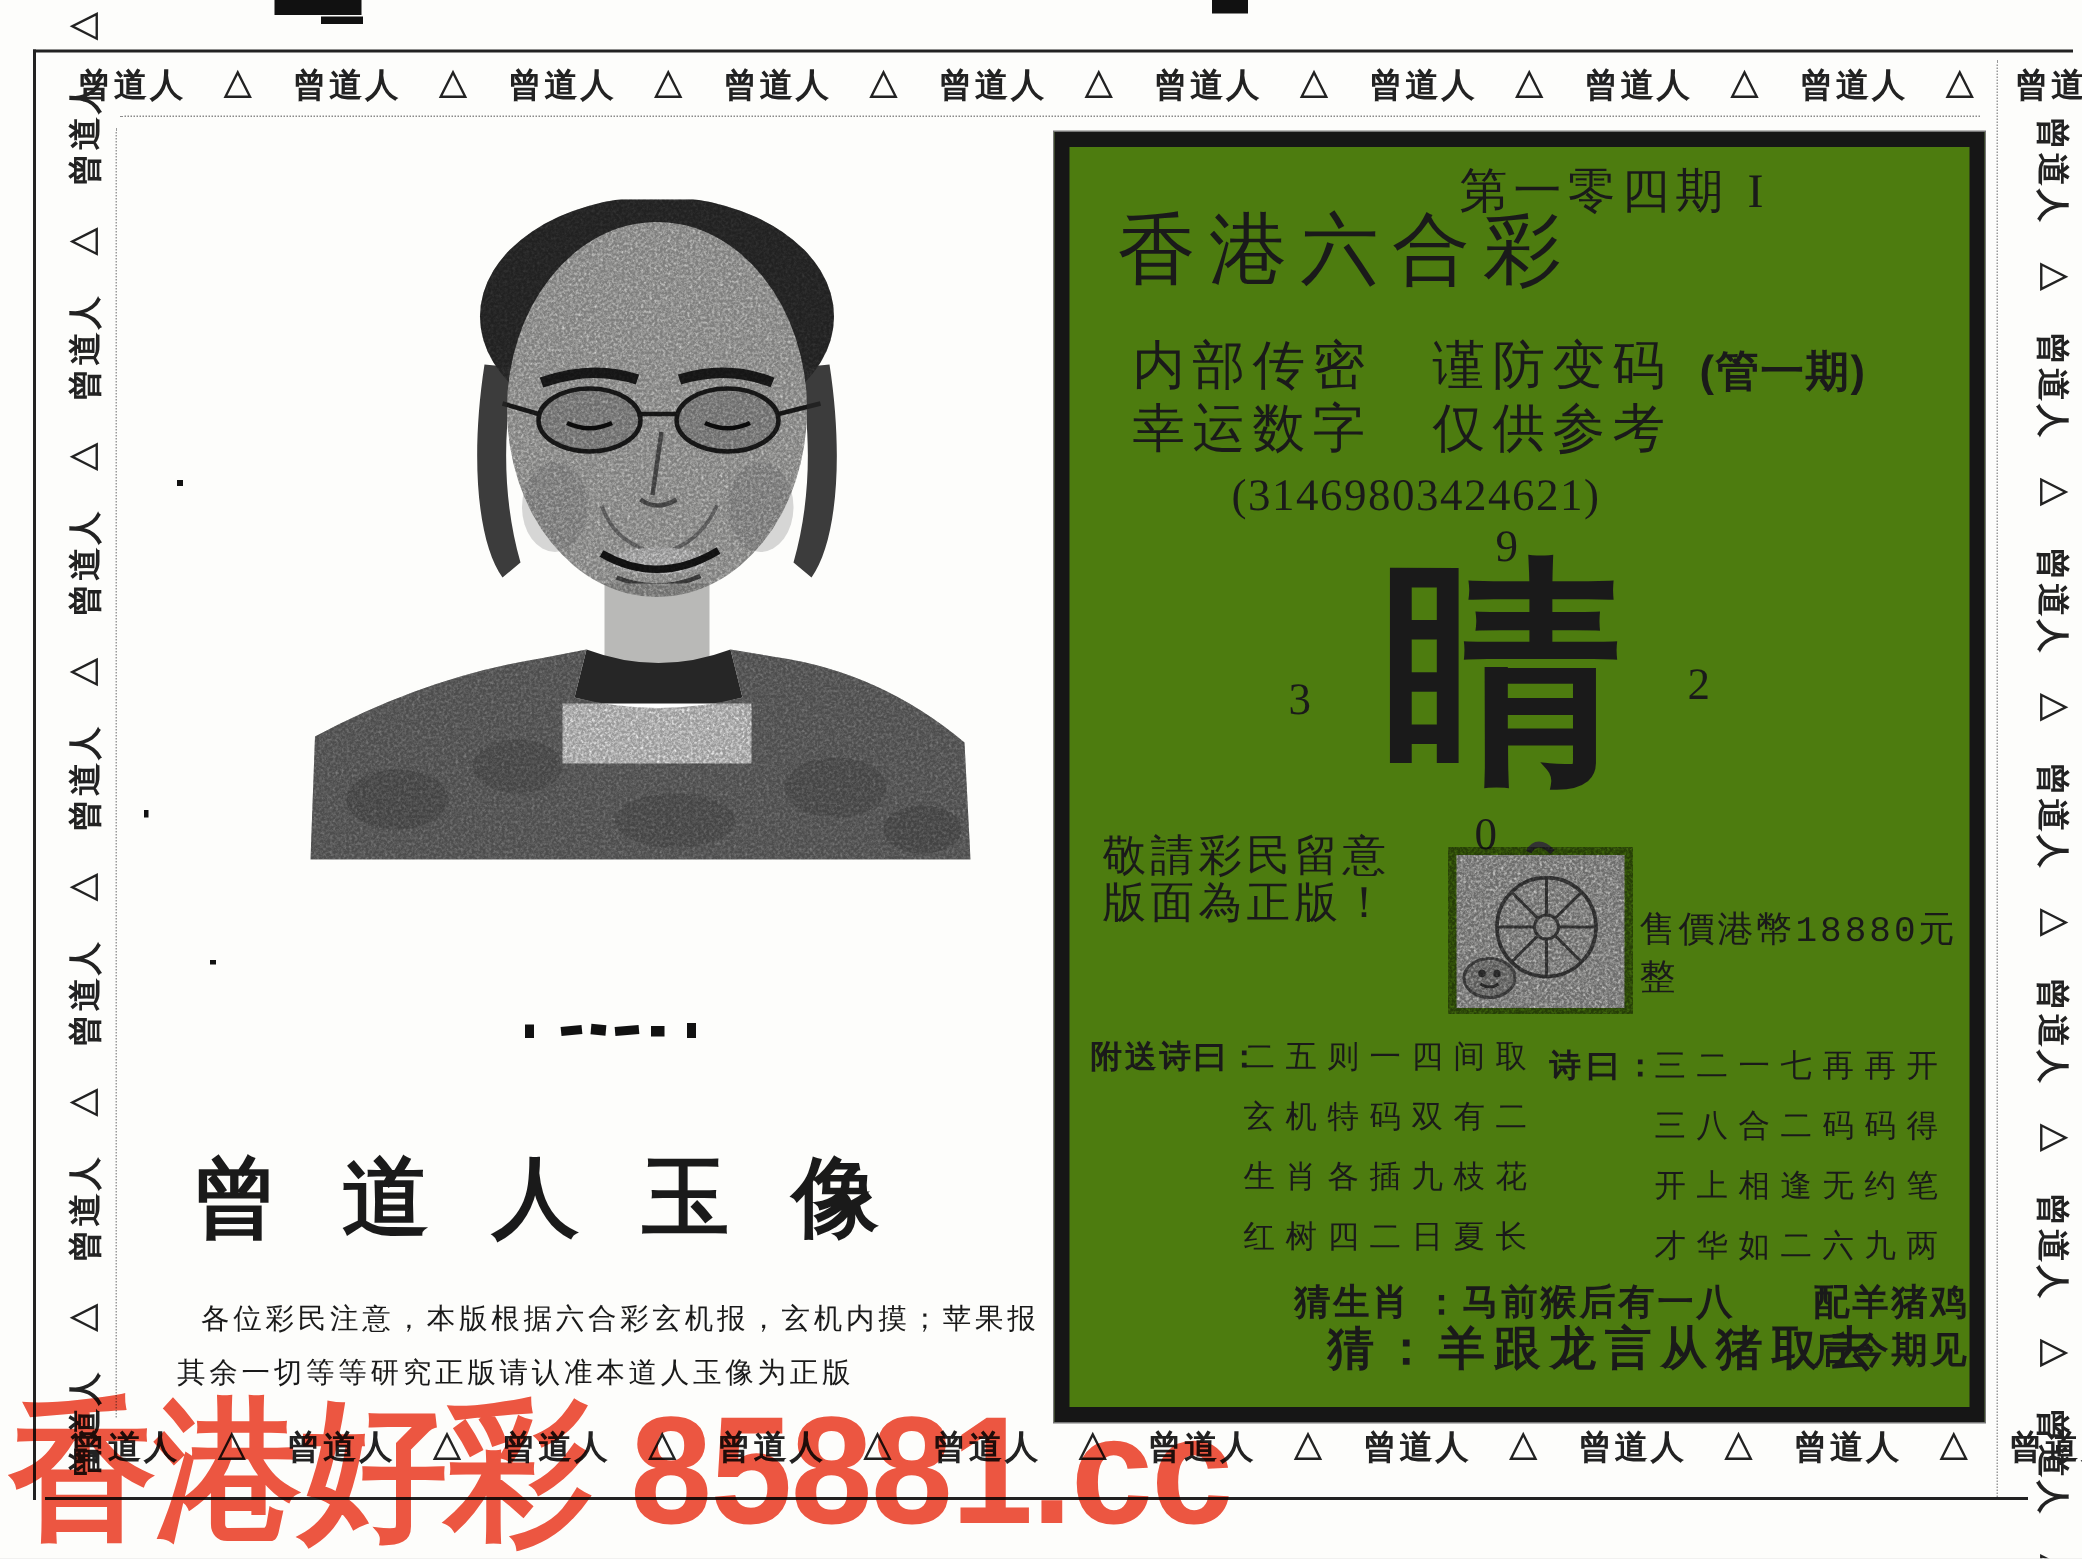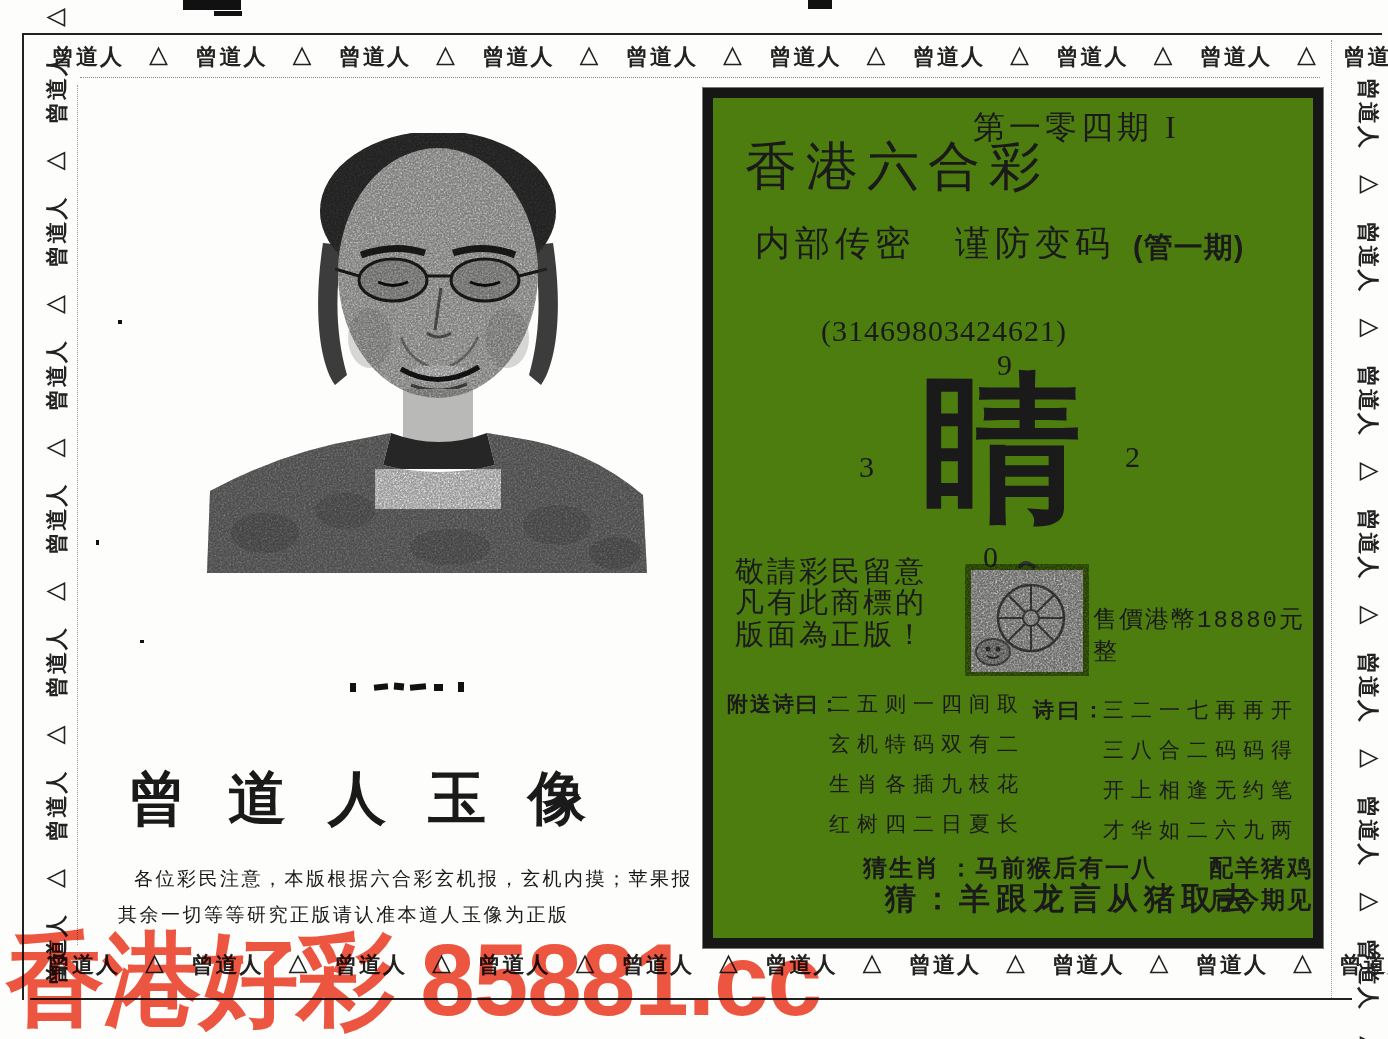--- a/index.html
+++ b/index.html
@@ -163,32 +163,32 @@
   </svg>
 
   <div id="title">曾道人玉像</div>
   <div class="note" id="note1">各位彩民注意，本版根据六合彩玄机报，玄机内摸；苹果报</div>
   <div class="note" id="note2">其余一切等等研究正版请认准本道人玉像为正版</div>
 
   <div id="right-panel">
     <div class="abs brand">香港六合彩</div>
     <div class="abs issue">第一零四期 I</div>
     <div class="abs slogan1">内部传密　谨防变码</div>
+    <div class="abs slogan2">幸运数字　仅供参考</div>
     <div class="abs badge">(管一期)</div>
     <div class="abs code">(31469803424621)</div>
 
     <div class="abs num num-top">9</div>
     <div class="abs num num-left">3</div>
     <div class="abs num num-right">2</div>
     <div class="abs num num-bottom">0</div>
     <div class="abs main-char">睛</div>
 
     <div class="abs notice" style="z-index:2;">
       <div>敬請彩民留意</div>
-      <div>凡有此商標的</div>
       <div>版面為正版！</div>
     </div>
 
     <svg class="abs" style="left:250px;top:462px;" width="128" height="116" viewBox="0 0 128 116">
       <path d="M56,8 Q62,-2 72,8" stroke="#333" stroke-width="4" fill="none"></path>
       <rect x="8" y="10" width="112" height="102" fill="#d9d9d7"></rect>
       <circle cx="68" cy="58" r="33" stroke="#555" stroke-width="2.5" fill="none"></circle>
       <circle cx="68" cy="58" r="8" stroke="#555" stroke-width="2" fill="none"></circle>
       <g stroke="#555" stroke-width="2">
         <path d="M68,25 L68,50 M68,66 L68,91 M35,58 L60,58 M76,58 L101,58"></path>

